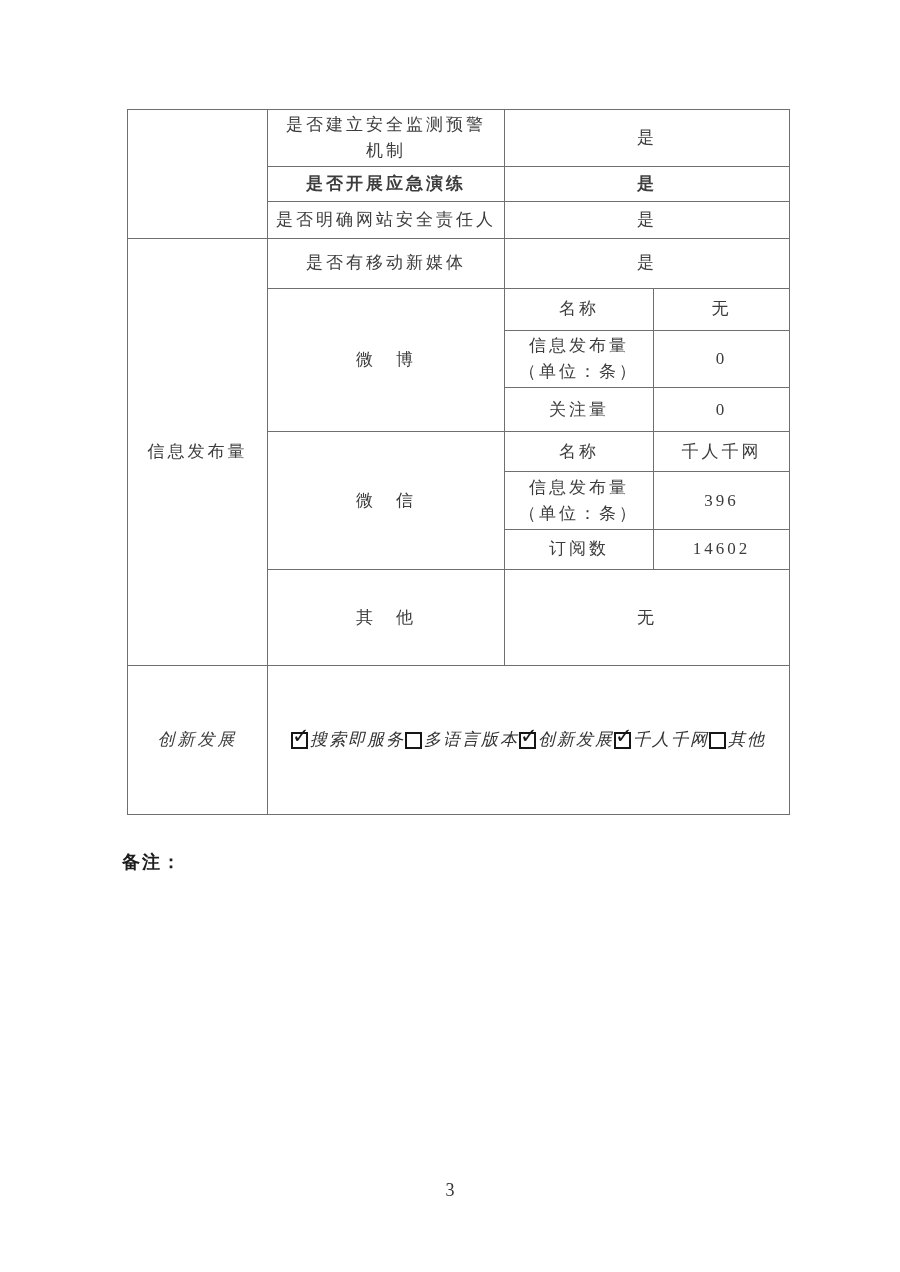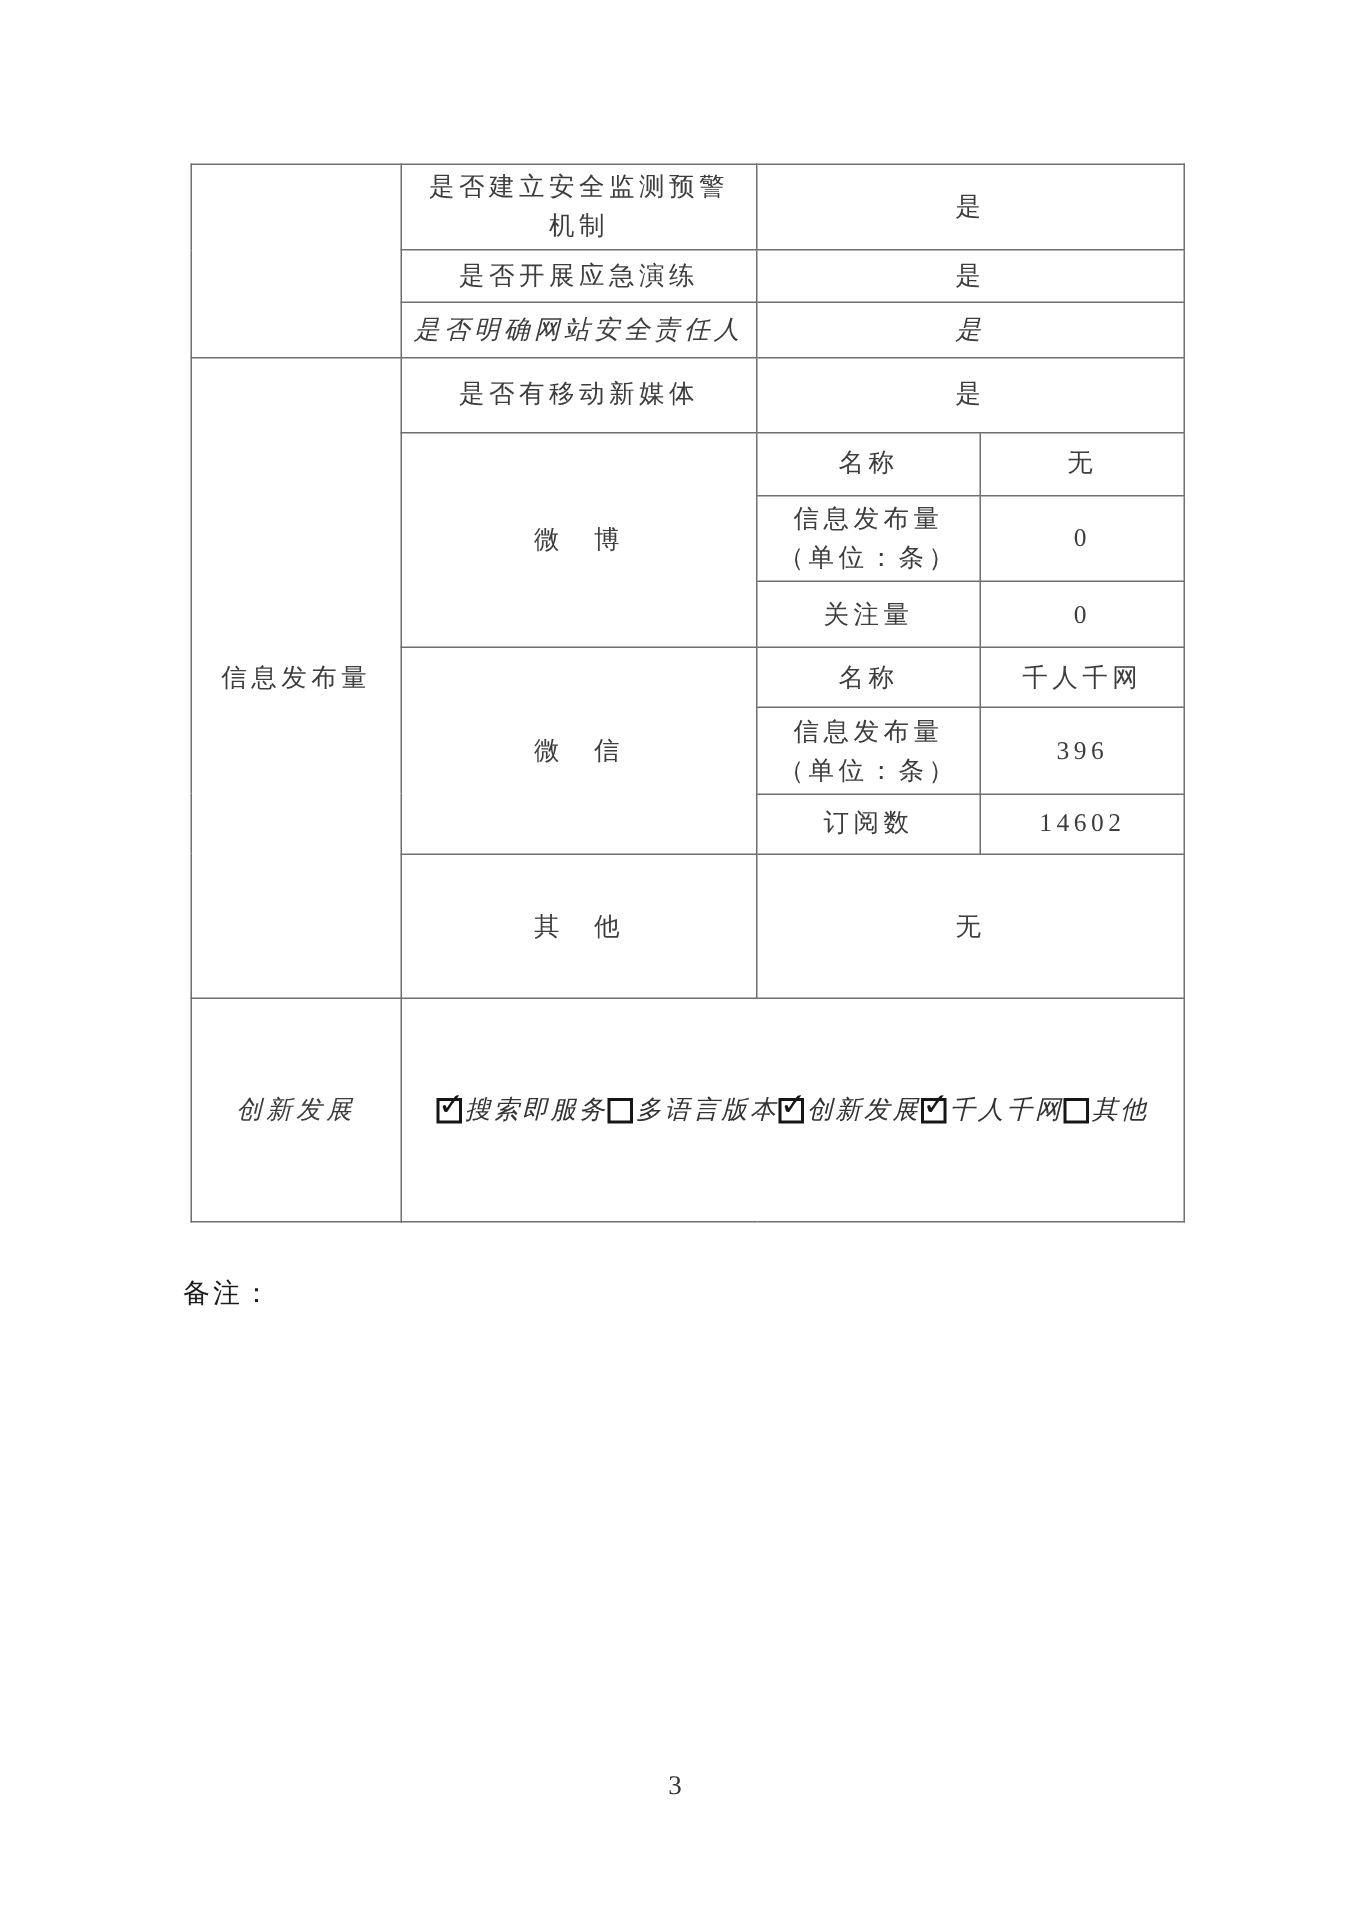--- a/index.html
+++ b/index.html
@@ -33,22 +33,22 @@
     letter-spacing: 3px;
     line-height: 26px;
     padding: 2px 4px;
     overflow: hidden;
   }
   .doc-table td.multiline {
     white-space: pre-line;
   }
   
   tr.r1  { height: 55px; }
-  tr.r2  { height: 35px; }
-  tr.r3  { height: 36px; font-style: italic; }
+  tr.r2  { height: 35px; font-weight: bold; }
+  tr.r3  { height: 36px; }
   tr.r4  { height: 50px; }
   tr.r5  { height: 42px; }
   tr.r6  { height: 56px; }
   tr.r7  { height: 44px; }
   tr.r8  { height: 40px; }
   tr.r9  { height: 52px; }
   tr.r10 { height: 40px; }
   tr.r11 { height: 96px; }
   tr.r12 { height: 148px; font-style: italic; }
 
@@ -86,21 +86,21 @@
   }
   .cb-label {
     font-size: 17px;
     color: #333333;
   }
   .remark {
     position: absolute;
     left: 122px;
     top: 850px;
     font-size: 18px;
-    font-weight: normal;
+    font-weight: bold;
     color: #1c1c1c;
     letter-spacing: 2px;
   }
   .page-number {
     position: absolute;
     left: 0;
     top: 1180px;
     width: 100%;
     text-align: center;
     font-size: 18px;

